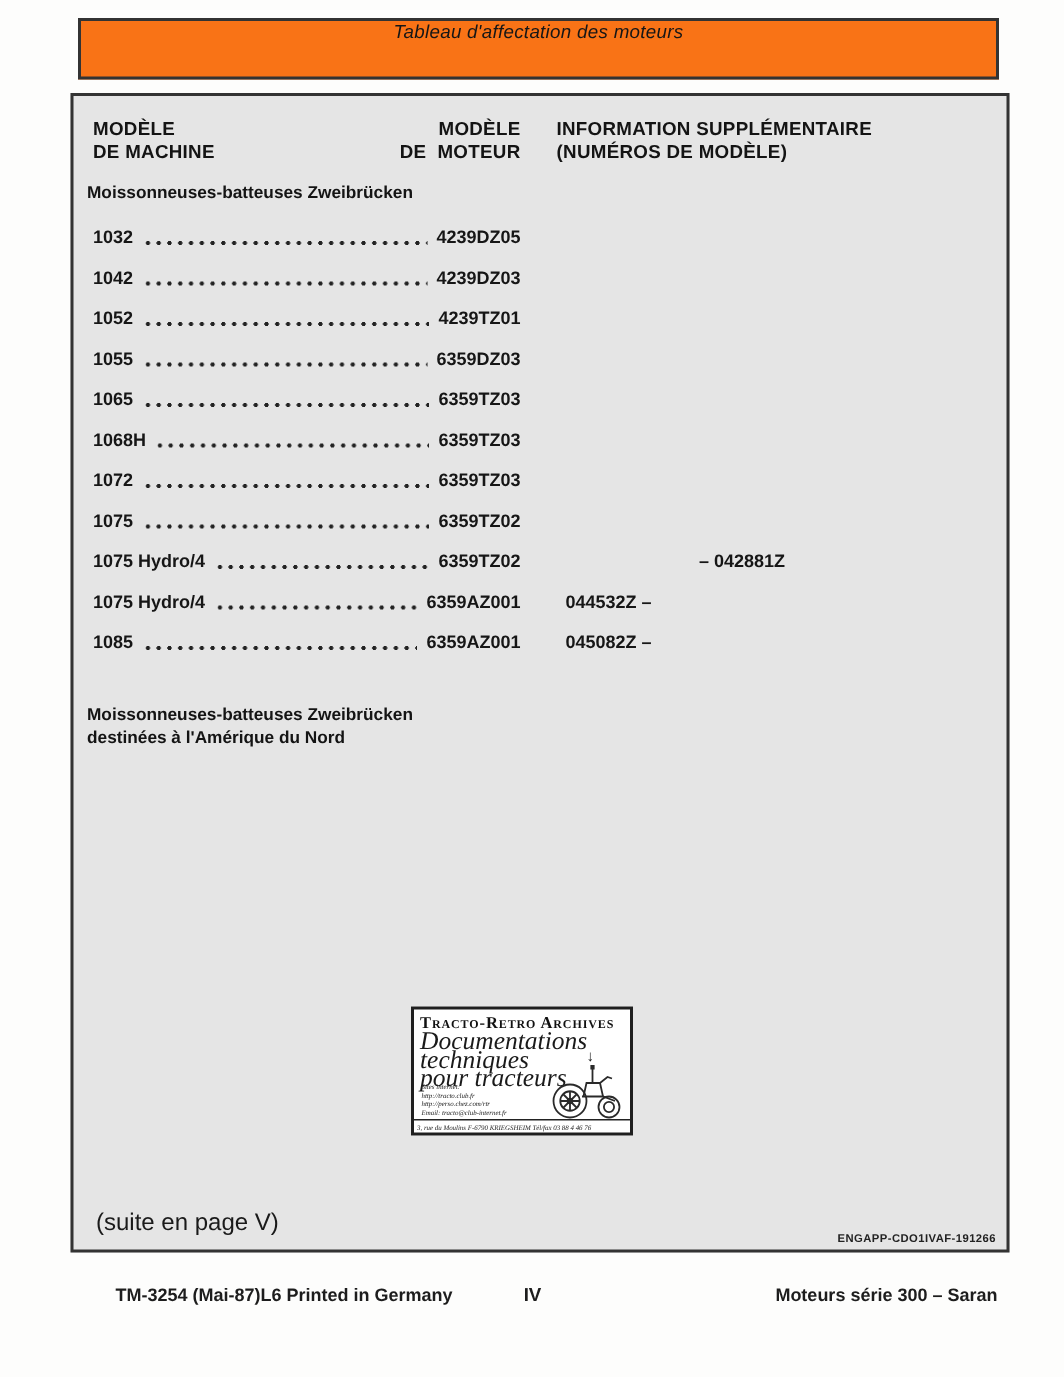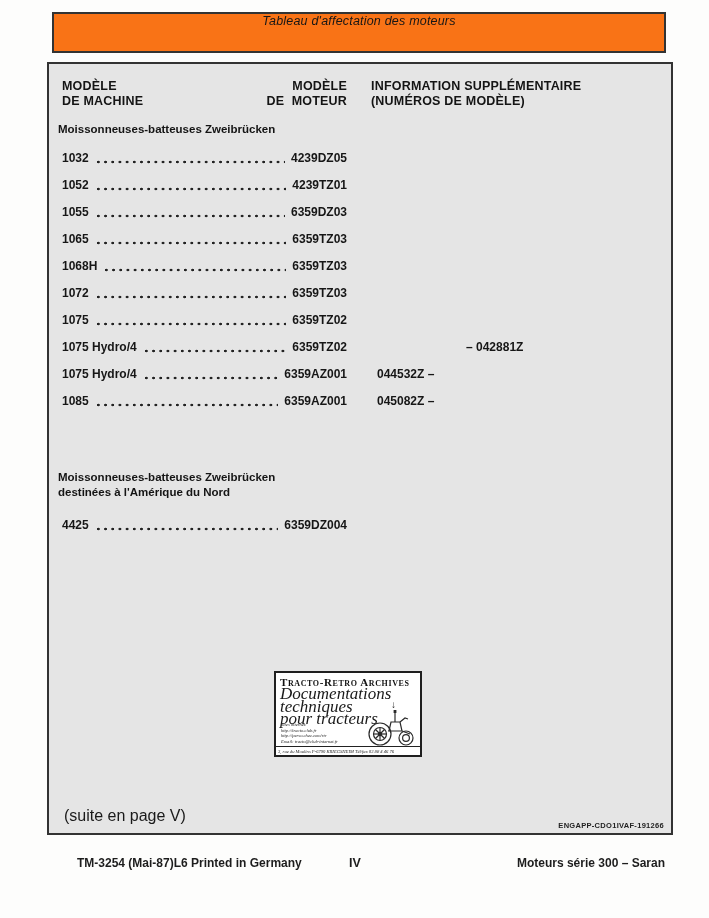--- a/index.html
+++ b/index.html
@@ -116,20 +116,27 @@
   <div class="rows" id="sec-rows-0">
       <div class="row">
         <span class="row-lead">
           <span class="machine">1032</span>
           <span class="dots"></span>
           <span class="engine">4239DZ05</span>
         </span>
       </div>
       <div class="row">
         <span class="row-lead">
+          <span class="machine">1042</span>
+          <span class="dots"></span>
+          <span class="engine">4239DZ03</span>
+        </span>
+      </div>
+      <div class="row">
+        <span class="row-lead">
           <span class="machine">1052</span>
           <span class="dots"></span>
           <span class="engine">4239TZ01</span>
         </span>
       </div>
       <div class="row">
         <span class="row-lead">
           <span class="machine">1055</span>
           <span class="dots"></span>
           <span class="engine">6359DZ03</span>
@@ -185,29 +192,20 @@
           <span class="dots"></span>
           <span class="engine">6359AZ001</span>
         </span>
         <span class="serial">045082Z –</span>
       </div>
     </div>
 
   <div class="section-title" id="sec-title-1">
       <div>Moissonneuses-batteuses Zweibrücken</div>
       <div>destinées à l'Amérique du Nord</div>
-    </div>
-  <div class="rows" id="sec-rows-1">
-      <div class="row">
-        <span class="row-lead">
-          <span class="machine">4425</span>
-          <span class="dots"></span>
-          <span class="engine">6359DZ004</span>
-        </span>
-      </div>
     </div>
 
   <div class="stamp">
     <div class="stamp-title">Tracto-Retro Archives</div>
     <div class="stamp-sub">Documentations techniques</div>
     <div class="stamp-sub">pour tracteurs</div>
     <div class="stamp-small">
         <div>Sites internet:</div>
         <div>http://tracto.club.fr</div>
         <div>http://perso.chez.com/rtr</div>

